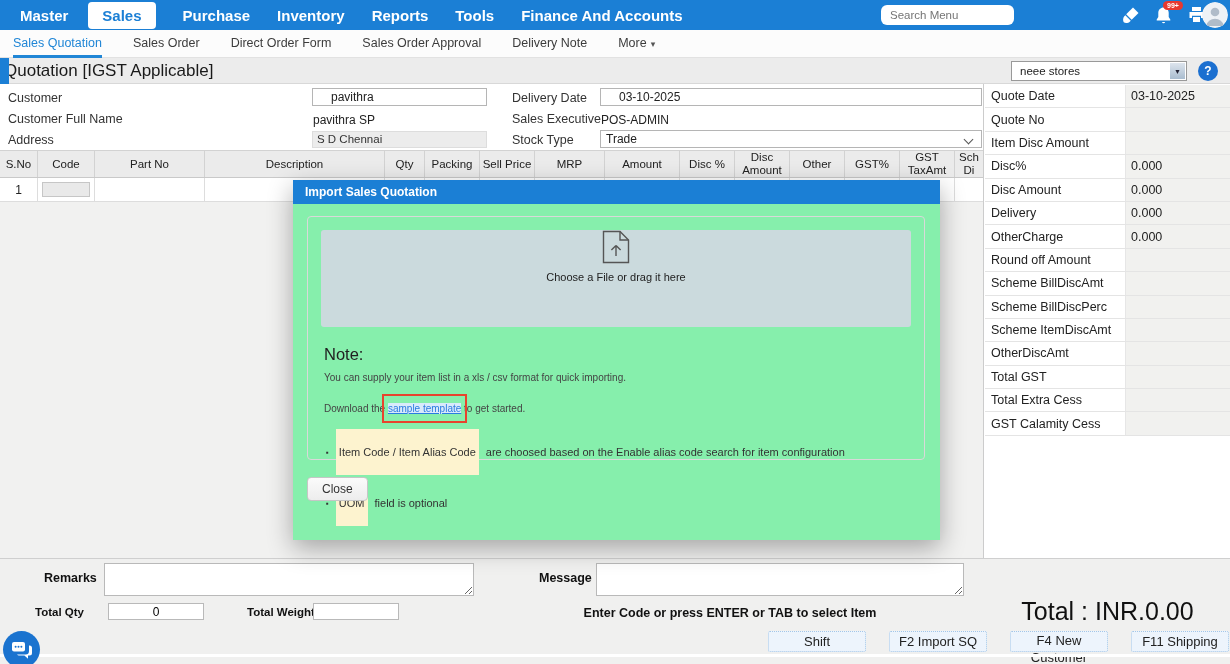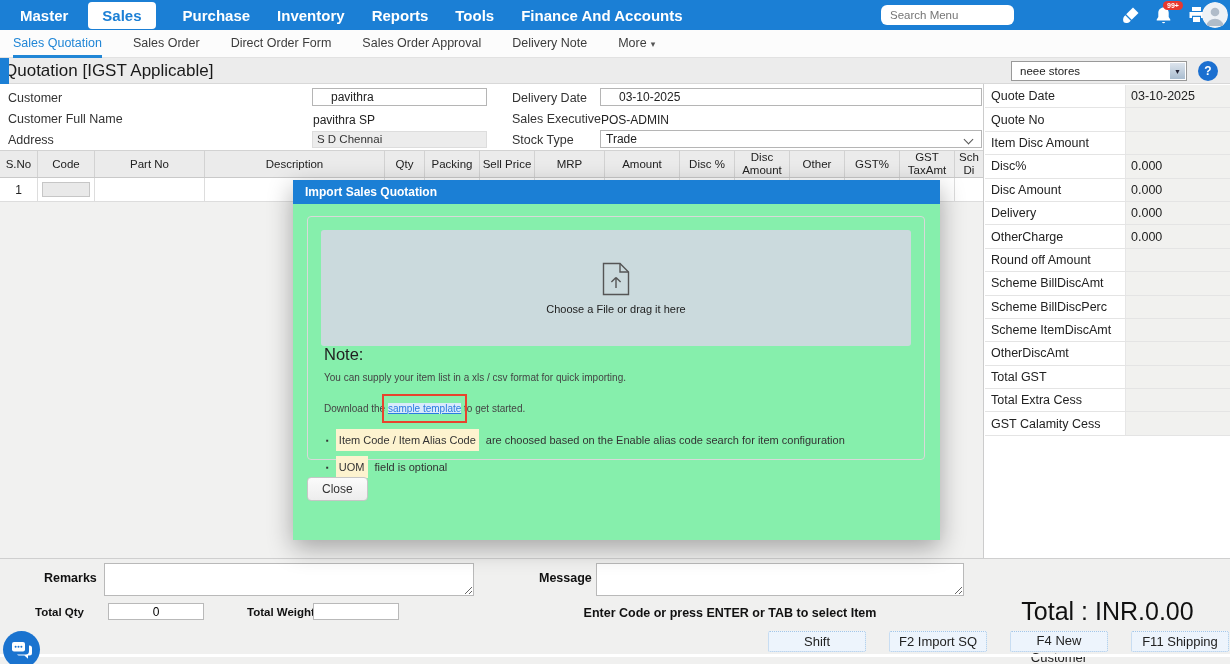--- a/index.html
+++ b/index.html
@@ -52,31 +52,31 @@
   .vdivider { position:absolute; left:983px; top:84px; width:1px; height:474px; background:#ccc; }
   .summary { position:absolute; left:985px; top:85px; width:245px; background:#fff; }
   .sumrow { display:flex; height:23.4px; border-bottom:1px solid #e4e4e4; align-items:stretch; }
   .sumlabel { width:140px; font-size:12.5px; color:#222; padding-left:6px; display:flex; align-items:center; }
   .sumval { flex:1; background:#f1f1ef; border-left:1px solid #e6e6e6; font-size:12.5px; color:#222; display:flex; align-items:center; padding-left:5px; cursor:text; }
 
   
   .modal { position:absolute; left:293px; top:180px; width:647px; height:360px; background:#86efac; box-shadow:0 8px 24px rgba(0,0,0,0.32); z-index:60; }
   .modal-head { height:24px; background:#1b7fd5; color:#fff; font-weight:bold; font-size:12px; display:flex; align-items:center; padding-left:12px; }
   .modal-inner { position:absolute; left:14px; top:36px; width:618px; height:244px; border:1px solid #d9d9d9; border-radius:4px; }
-  .dropzone { position:absolute; left:13px; top:13px; width:590px; height:116px; background:#cbdadd; border-radius:3px; display:flex; flex-direction:column; align-items:center; justify-content:center; gap:7px; cursor:pointer; }
+  .dropzone { position:absolute; left:13px; top:13px; width:590px; height:97px; background:#cbdadd; border-radius:3px; display:flex; flex-direction:column; align-items:center; justify-content:flex-start; gap:7px; cursor:pointer; }
   .drop-text { font-size:11px; color:#222; }
   .note-h { position:absolute; left:16px; top:128px; font-size:16.5px; color:#222; }
   .note-p { position:absolute; left:16px; font-size:10px; color:#444; }
   .tpl-link { color:#2a7ce0; text-decoration:underline; background:#d9eafb; cursor:pointer; }
   .linkwrap { position:relative; display:inline-block; }
   .redbox { position:absolute; left:-6px; top:-9px; right:-6px; bottom:-9px; border:2px solid #e8432d; }
   .bullets { position:absolute; left:18px; top:212px; }
   .bul { display:flex; align-items:center; gap:7px; font-size:11px; color:#333; margin-bottom:5px; }
   .dot { font-size:8px; color:#333; }
-  .hl { background:#fdf3cf; padding:5px 3px; }
+  .hl { background:#fdf3cf; padding:17px 3px; }
   .close-btn { position:absolute; left:14px; top:297px; padding:4px 14px; font-size:12px; color:#333; background:linear-gradient(#fbfbfb,#ededed); border:1px solid #c6c6c6; border-radius:4px; cursor:pointer; font-family:inherit; }
 
   
   .footer { position:absolute; left:0; top:558px; width:1230px; height:112px; background:#f0f0ef; border-top:1px solid #cfcfcf; }
   .f-label { position:absolute; font-size:12.5px; font-weight:bold; color:#111; }
   .f-ta { position:absolute; border:1px solid #b9b9b9; background:#fff; font-family:inherit; font-size:12px; outline:none; resize:both; }
   .f-in { position:absolute; border:1px solid #b9b9b9; background:#fff; font-family:inherit; font-size:12px; outline:none; }
   .hint { position:absolute; left:480px; top:47px; width:500px; text-align:center; font-size:12.5px; font-weight:bold; color:#111; }
   .grand-total { position:absolute; left:985px; top:38px; width:245px; text-align:center; font-size:25px; color:#111; }
   .fbtns { position:absolute; left:768px; top:72px; display:flex; gap:23px; }

